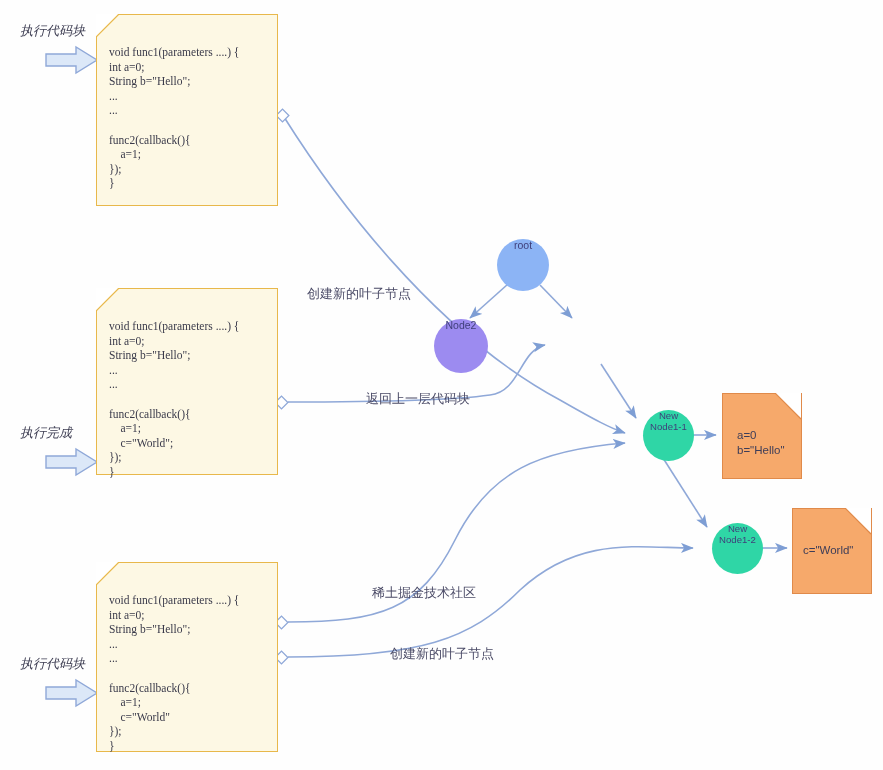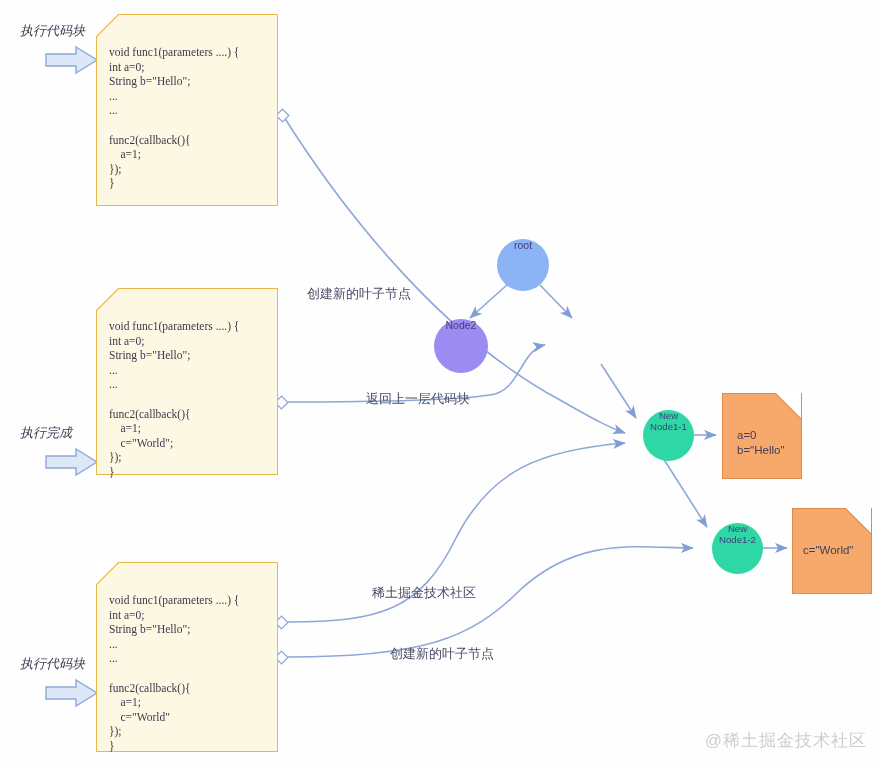--- a/index.html
+++ b/index.html
@@ -227,15 +227,14 @@
       <path d="M0,0 L26,26" stroke="#e08a4a" stroke-width="1.2" fill="none"></path>
     </svg>
     <div class="doc-text" style="top:34px;left:10px;">c="World"</div>
   </div>
 
   <div class="edge-label" style="left:307px;top:285px;">创建新的叶子节点</div>
   <div class="edge-label" style="left:366px;top:390px;">返回上一层代码块</div>
   <div class="edge-label" style="left:372px;top:584px;">稀土掘金技术社区</div>
   <div class="edge-label" style="left:390px;top:645px;">创建新的叶子节点</div>
 
-  <div class="watermark">@稀土掘金技术社区</div>
 
 </div>
 
 </body></html>

